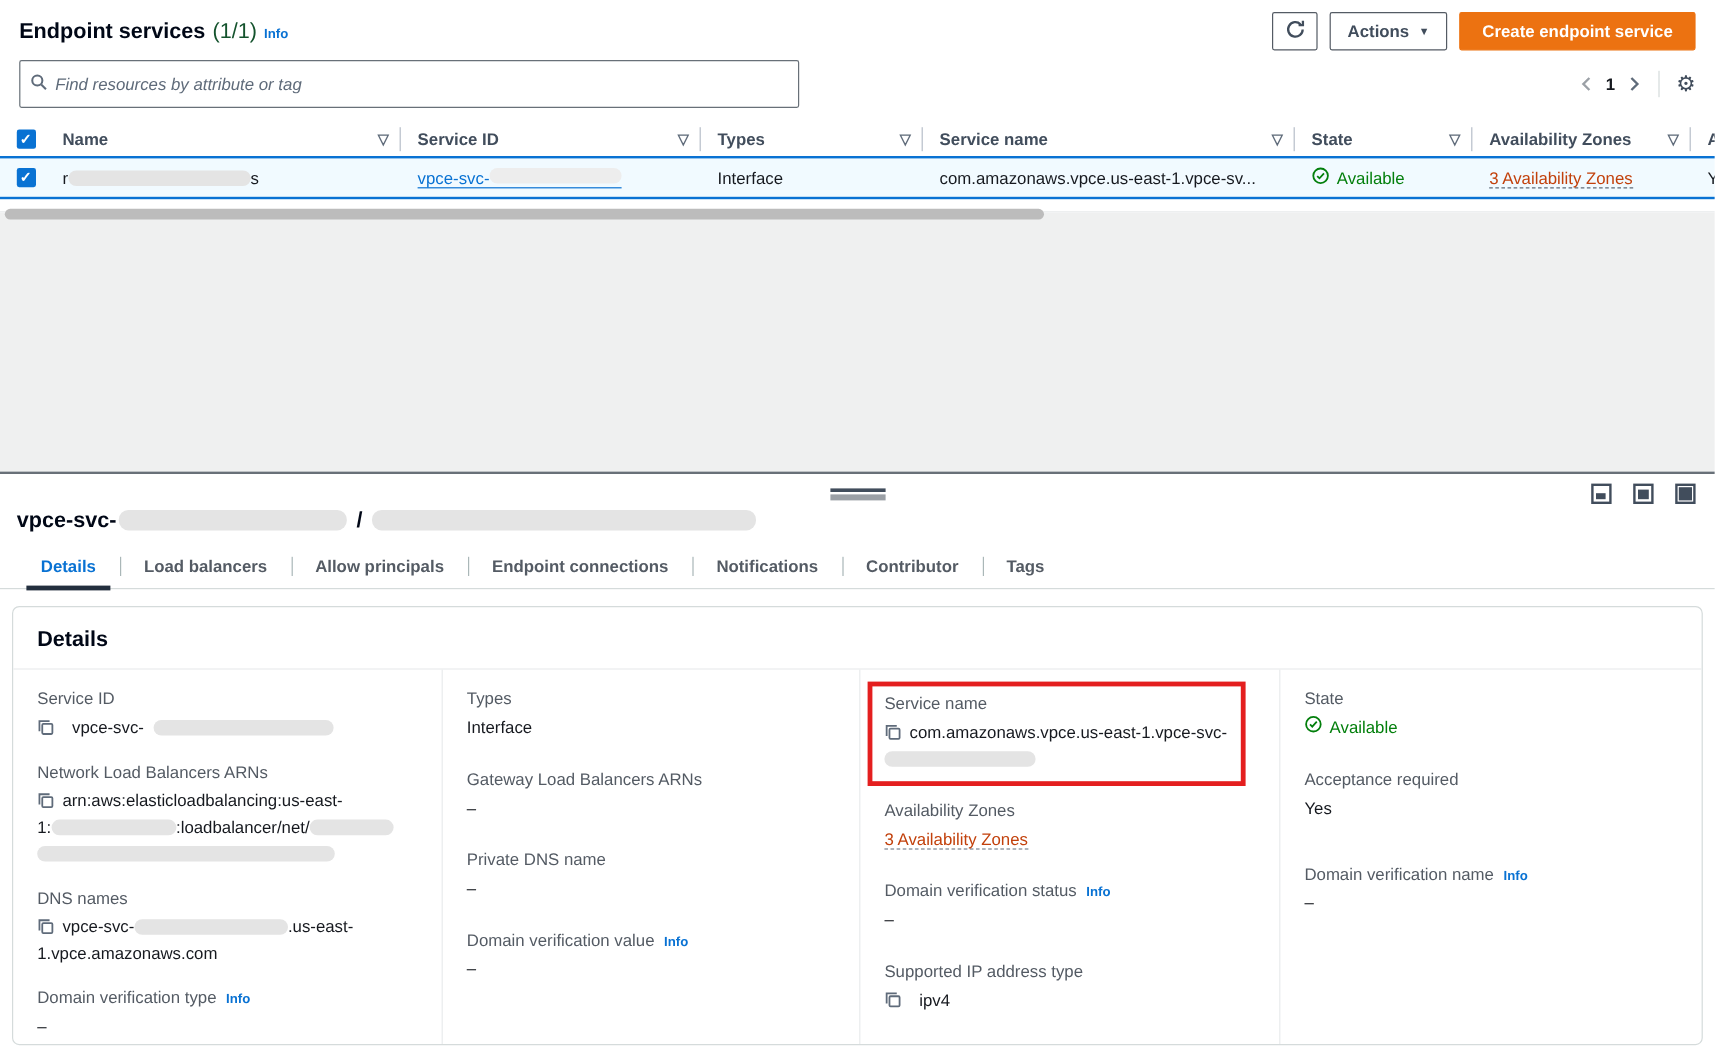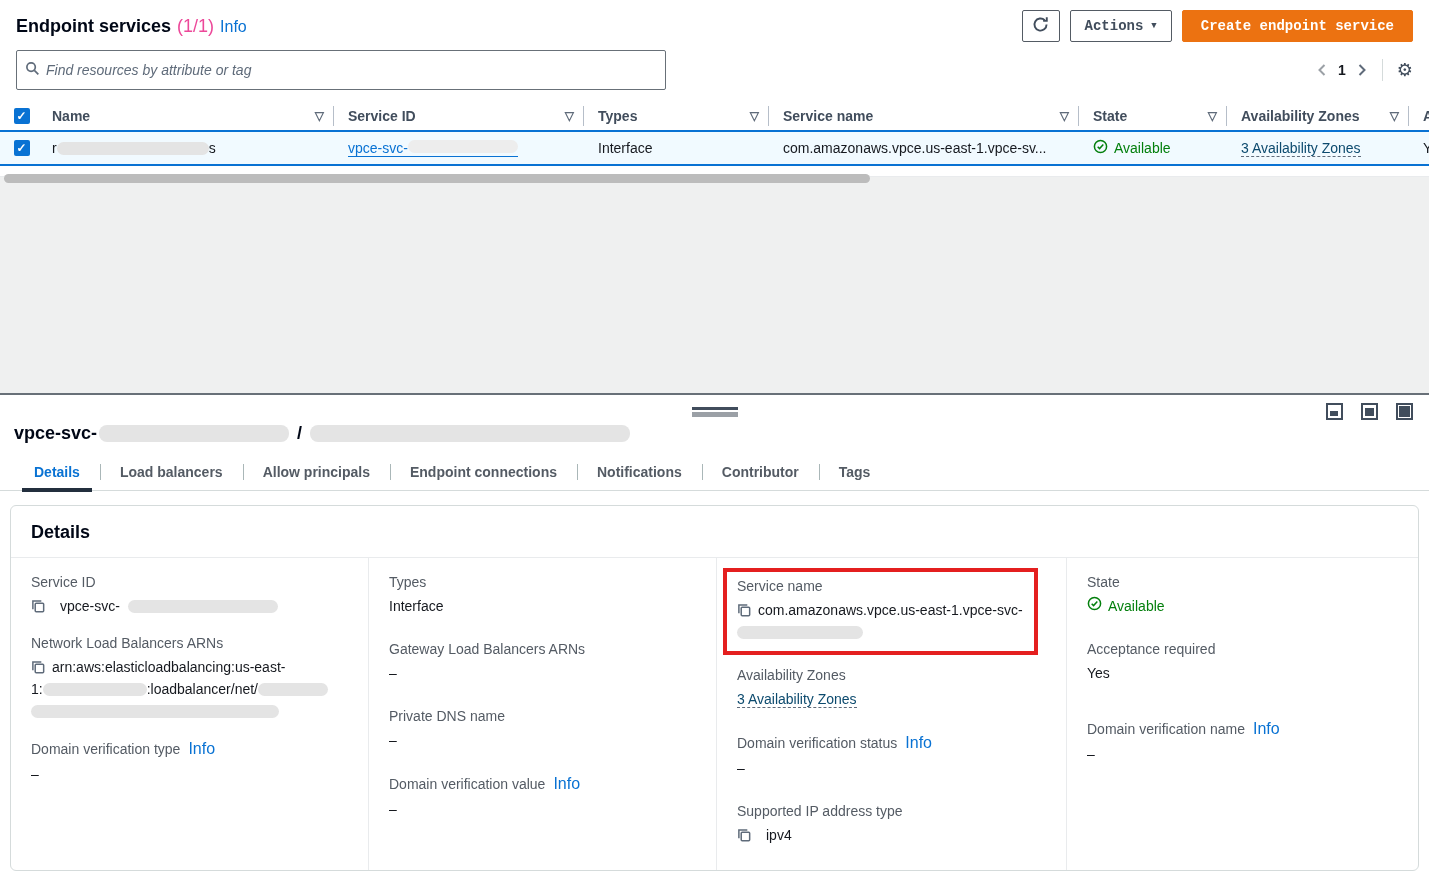--- a/index.html
+++ b/index.html
@@ -3,26 +3,26 @@
 <meta charset="utf-8">
 <style>
   * { margin:0; padding:0; box-sizing:border-box; }
   html,body { width:1429px; height:886px; background:#ffffff; overflow:hidden;
               font-family:"Liberation Sans", sans-serif; font-size:14px; color:#16191f; }
 
   
   .top-card { background:#fff; height:177px; position:relative; border-bottom:1px solid #e9ebed; }
   .header-row { display:flex; justify-content:space-between; align-items:center; padding:10px 16px 0 16px; }
   .page-title { font-size:18px; font-weight:700; color:#000716; display:flex; align-items:baseline; gap:6px; }
-  .page-title .count { font-weight:400; color:#ec4899; }
-  .info-link { font-size:16px; font-weight:400; color:#0972d3; text-decoration:none; cursor:pointer; }
+  .page-title .count { font-weight:400; color:#14532d; }
+  .info-link { font-size:11px; font-weight:700; color:#0972d3; text-decoration:none; cursor:pointer; }
   .header-actions { display:flex; gap:10px; align-items:center; }
   .btn { height:32px; border:1px solid #545b64; background:#fff; border-radius:2px;
          font-weight:700; color:#414d5c; font-size:14px; padding:0 14px; cursor:pointer;
-         display:flex; align-items:center; gap:8px; font-family:Liberation Mono, monospace; }
+         display:flex; align-items:center; gap:8px; font-family:Liberation Sans, sans-serif; }
   .btn.icon-only { width:38px; justify-content:center; padding:0; }
   .btn.primary { background:#ec7211; border-color:#ec7211; color:#ffffff; padding:0 18px; }
   .caret { font-size:9px; color:#414d5c; }
 
   .toolbar-row { display:flex; justify-content:space-between; align-items:center; padding:8px 16px 0 16px; }
   .search-box { width:650px; height:40px; border:1px solid #687078; border-radius:2px; background:#fff;
                 display:flex; align-items:center; padding:0 8px; gap:6px; }
   .search-box input { border:none; outline:none; flex:1; font-size:14px; font-style:italic; color:#16191f;
                       font-family:"Liberation Sans",sans-serif; background:transparent; }
   .search-box input::placeholder { color:#5f6b7a; font-style:italic; }
@@ -46,21 +46,21 @@
   .c-type { width:185px; flex:none; }
   .c-sname{ width:310px; flex:none; }
   .c-state{ width:148px; flex:none; }
   .c-az   { width:182px; flex:none; }
   .c-acc  { flex:1; overflow:hidden; }
   .row-data { height:36px; background:#f1faff; border-top:2px solid #0972d3; border-bottom:2px solid #0972d3; }
   .row-data .td { height:100%; }
   .checkbox { width:16px; height:16px; background:#0972d3; border-radius:2px; position:relative; cursor:pointer; }
   .checkbox::after { content:"✓"; position:absolute; left:2.5px; top:0.5px; color:#fff; font-size:12px; font-weight:700; }
   .link { color:#0972d3; text-decoration:none; border-bottom:1px solid #0972d3; cursor:pointer; display:inline-flex; align-items:baseline; }
-  .dashed-link { color:#0c4a6e; text-decoration:none; border-bottom:1px dashed #5f6b7a; cursor:pointer; }
+  .dashed-link { color:#c2410c; text-decoration:none; border-bottom:1px dashed #5f6b7a; cursor:pointer; }
   .state-ok { color:#037f0c; display:flex; align-items:center; gap:6px; }
 
   .redact { display:inline-block; height:13px; background:#e4e4e4; border-radius:7px; vertical-align:-2px; }
   .redact-lg { display:inline-block; height:17px; background:#e4e4e4; border-radius:8px; vertical-align:-2px; }
 
   .hscroll { margin:8px 4px 0 4px; height:9px; }
   .hscroll .thumb { width:866px; height:9px; background:#bcbcbc; border-radius:5px; cursor:pointer; }
 
   
   .gap { height:216px; background:#eff0f0; }
@@ -293,20 +293,32 @@
               <svg width="15" height="15" viewBox="0 0 16 16" fill="none" stroke="#5f6b7a" stroke-width="1.6">
                 <rect x="4.5" y="4.5" width="9" height="9" rx="1"></rect>
                   <path d="M11 2H2v9"></path>
               </svg>
             </button><span>arn:aws:elasticloadbalancing:us-east-</span><br>
             <span>1:</span><span class="redact" style="width:104px"></span><span>:loadbalancer/net/</span><span class="redact" style="width:70px"></span><br>
             <span class="redact" style="width:248px"></span>
           </div>
         </div>
 
+        <div class="field">
+          <div class="flabel">DNS names</div>
+          <div class="fvalue">
+            <button class="copy-btn">
+              <svg width="15" height="15" viewBox="0 0 16 16" fill="none" stroke="#5f6b7a" stroke-width="1.6">
+                <rect x="4.5" y="4.5" width="9" height="9" rx="1"></rect>
+                  <path d="M11 2H2v9"></path>
+              </svg>
+            </button><span>vpce-svc-</span><span class="redact" style="width:128px"></span><span>.us-east-</span><br>
+            <span>1.vpce.amazonaws.com</span>
+          </div>
+        </div>
 
         <div class="field">
           <div class="flabel">
             <span>Domain verification type</span>
             <a class="info-link">Info</a>
           </div>
           <div class="fvalue dash">–</div>
         </div>
       </div>
 

